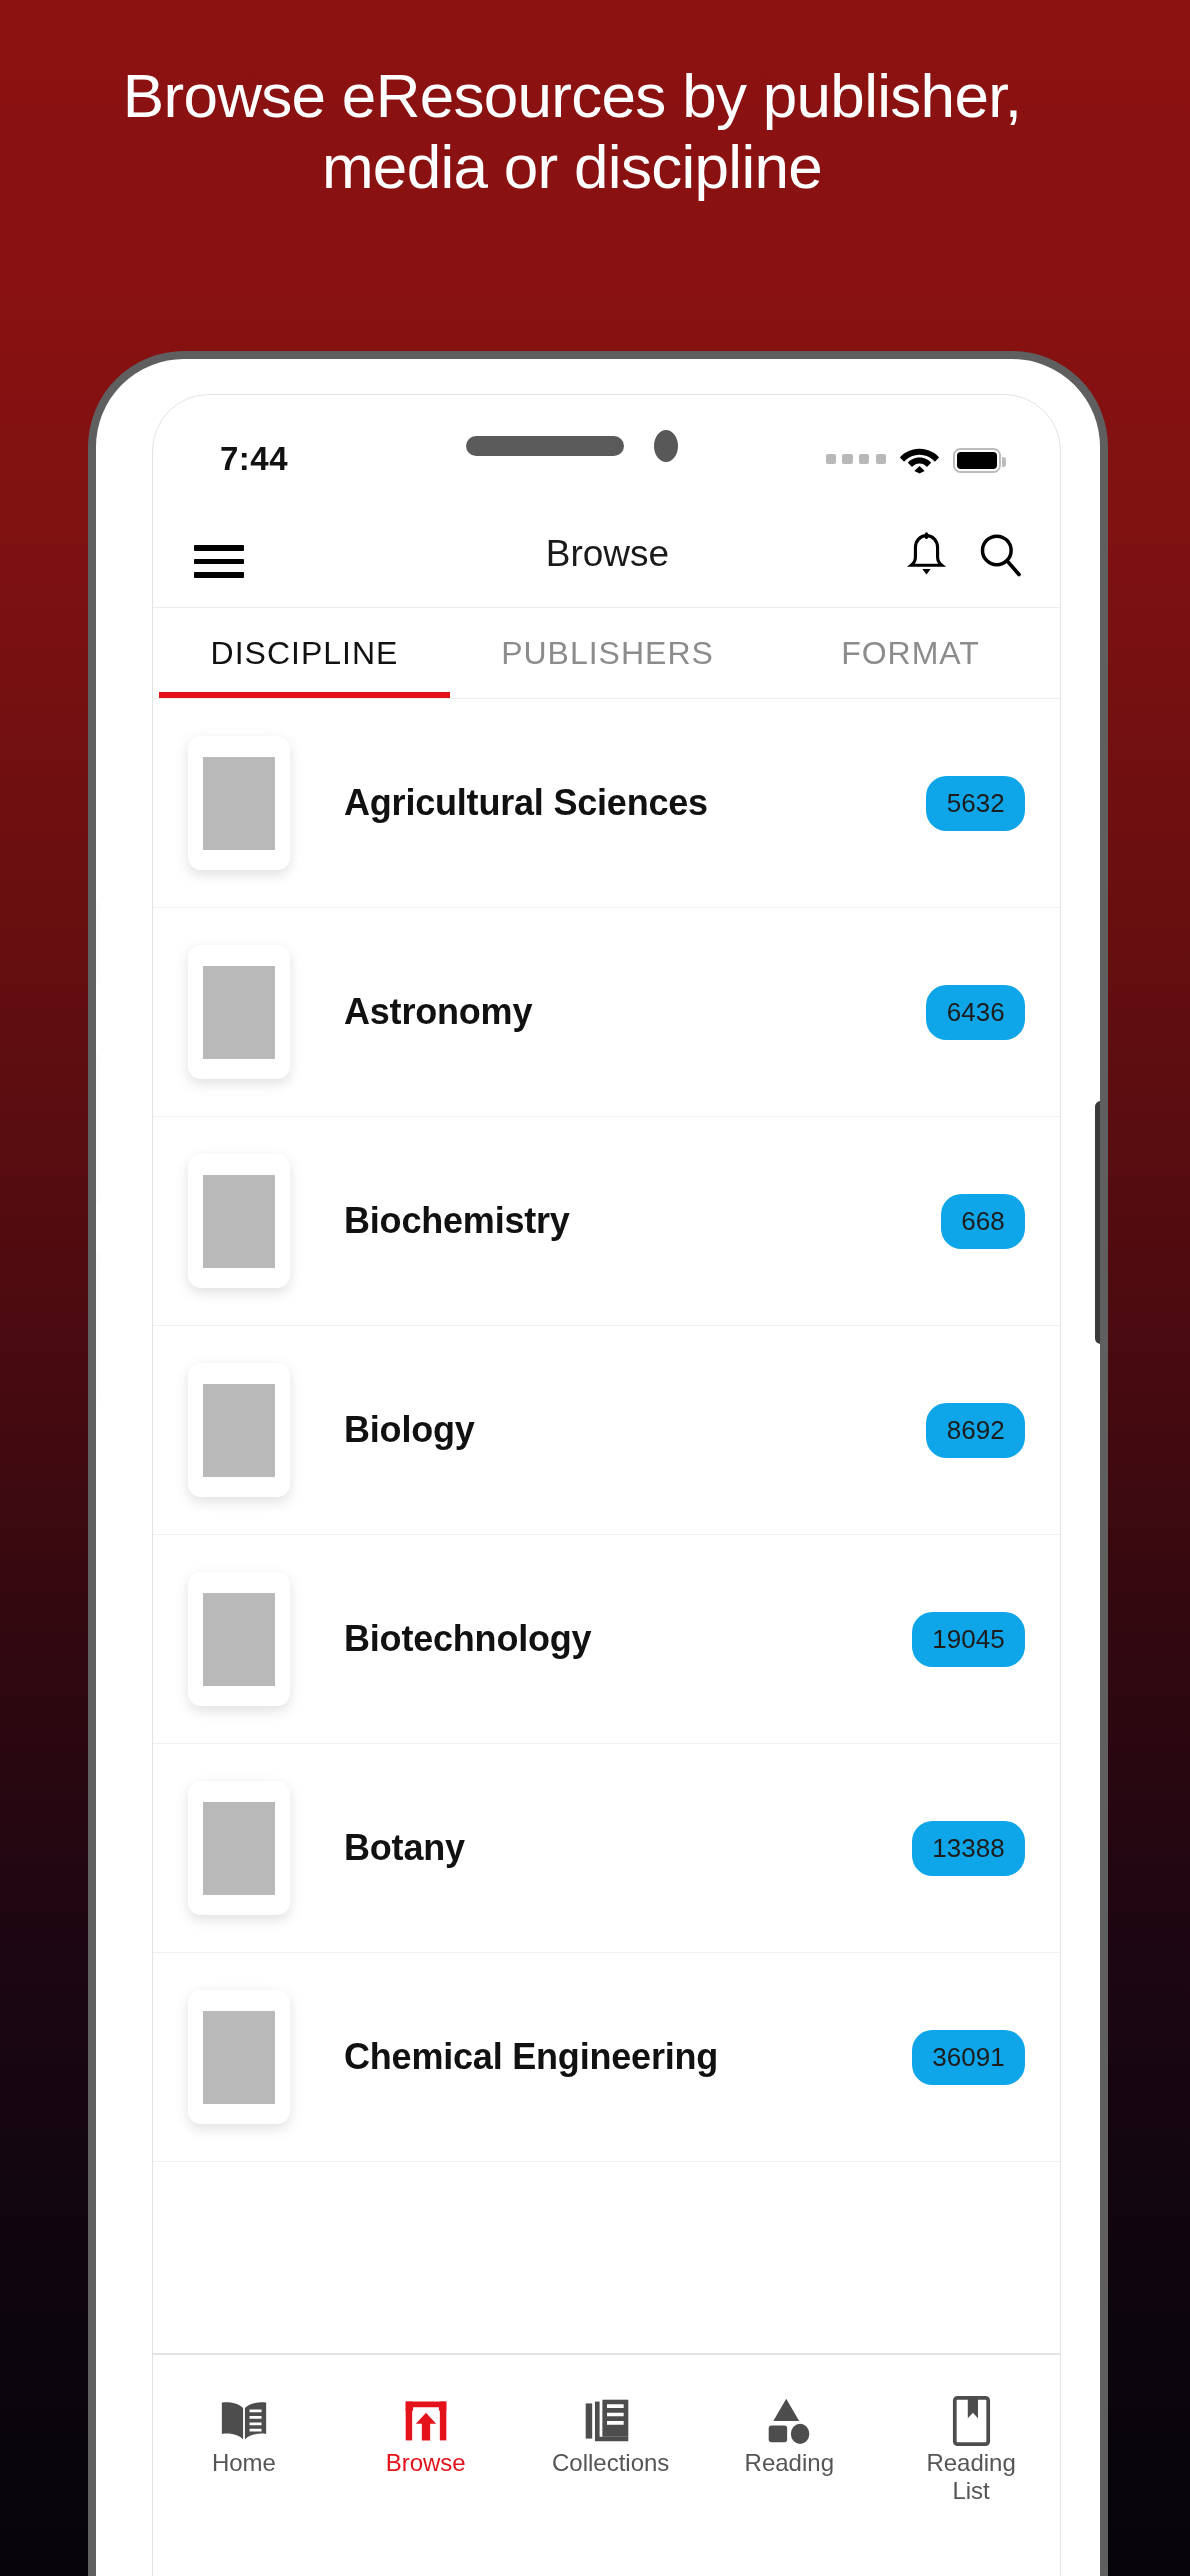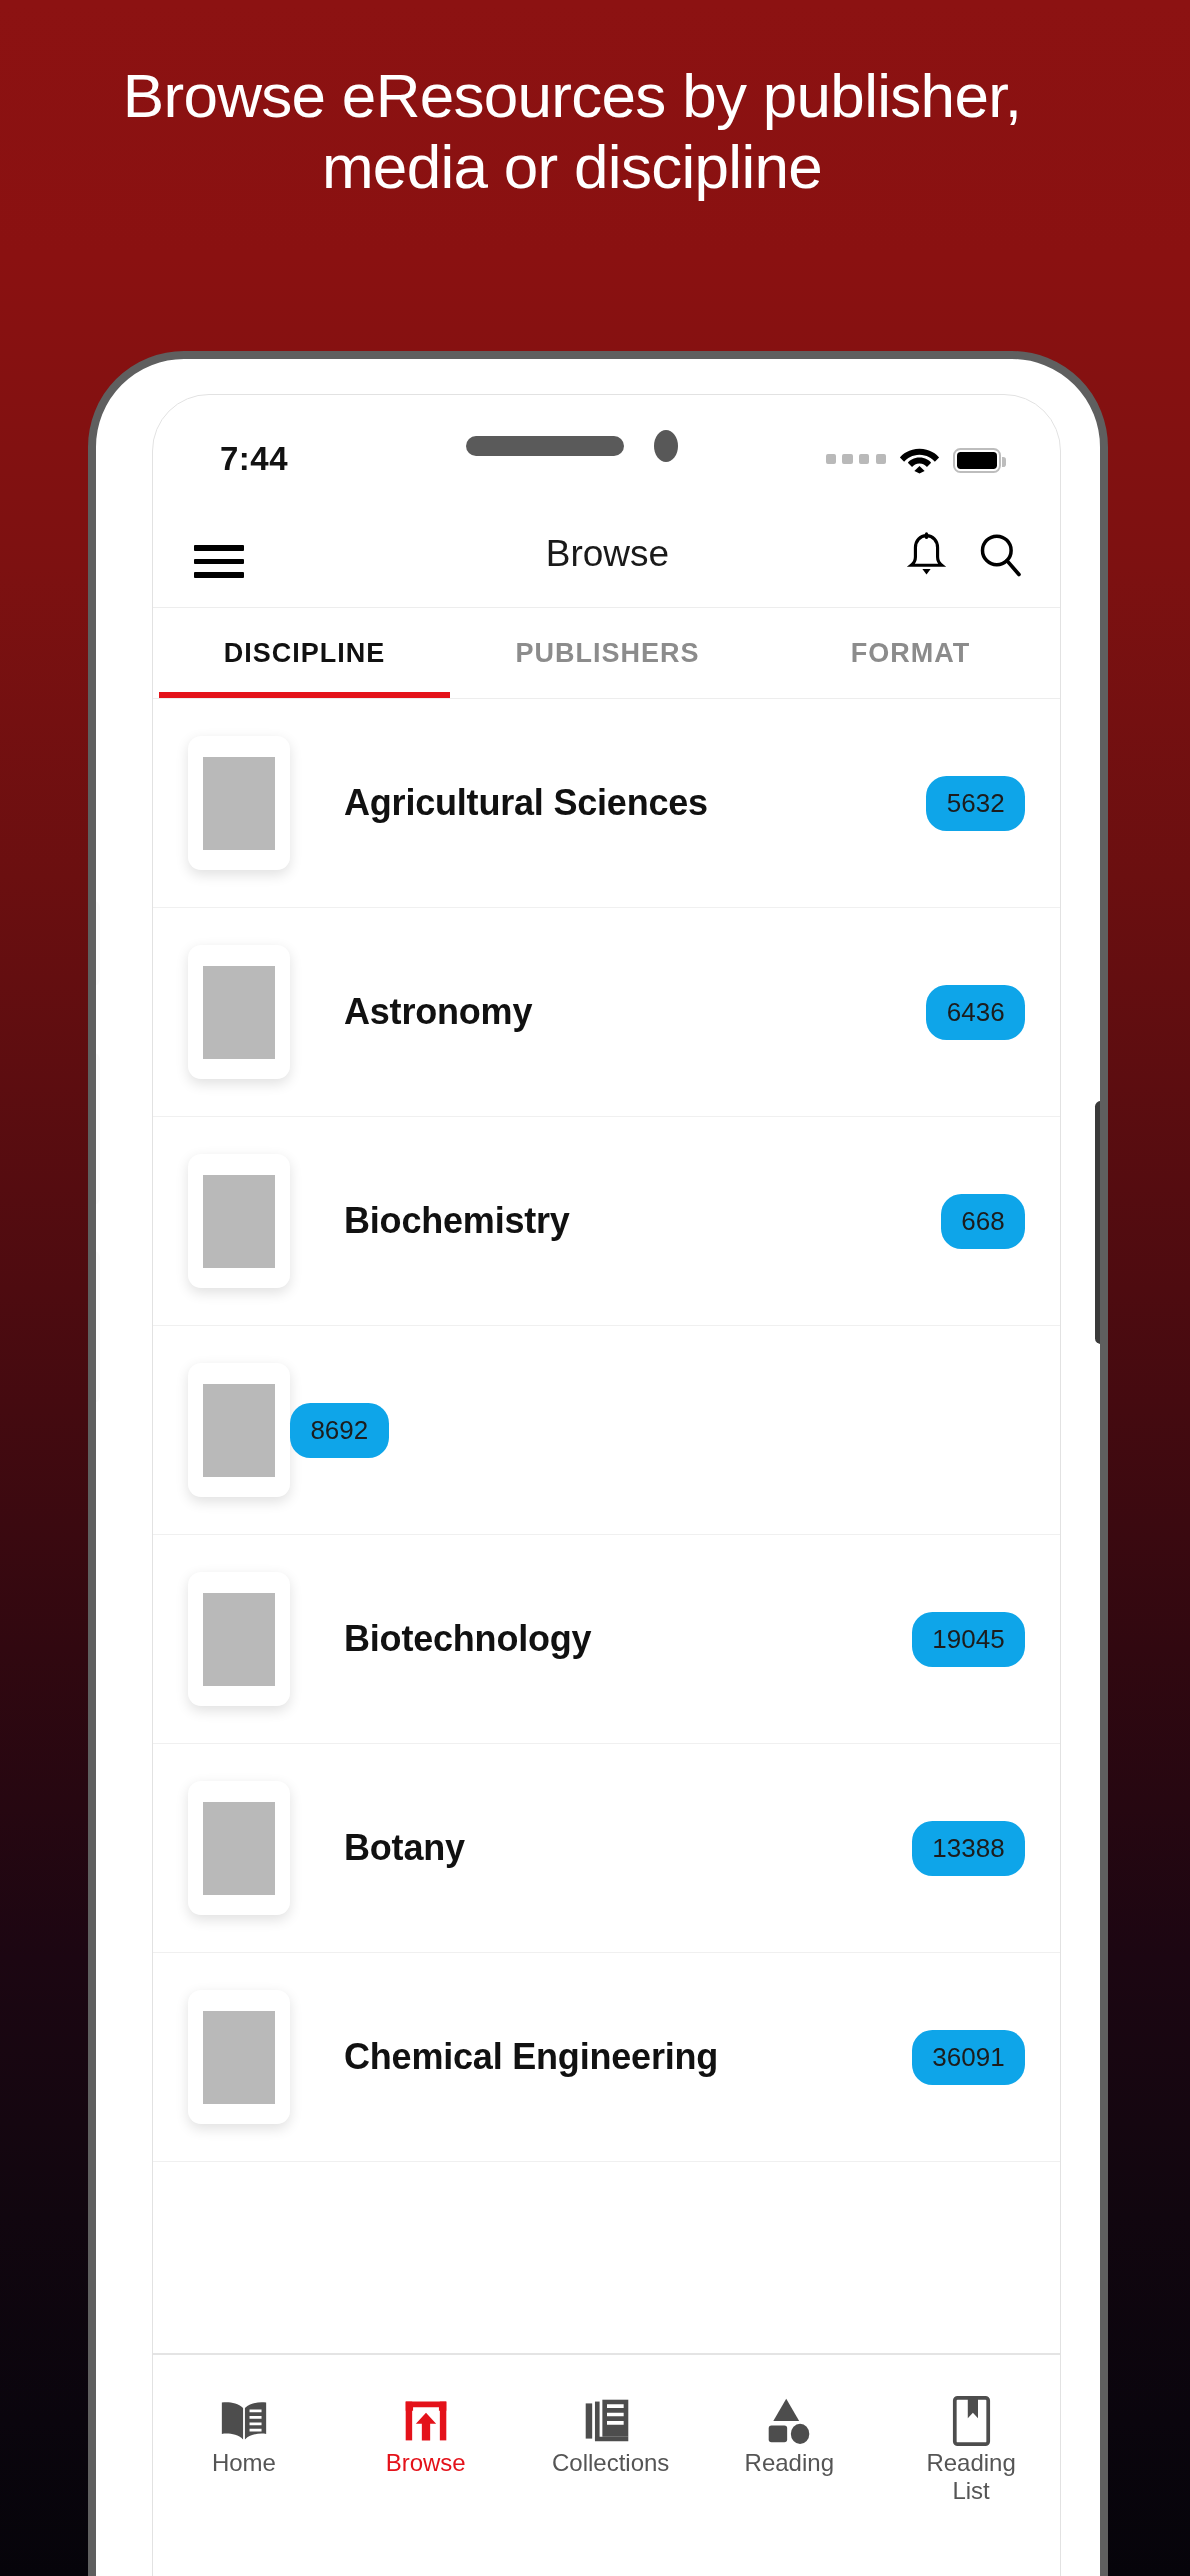--- a/index.html
+++ b/index.html
@@ -117,21 +117,21 @@
     display:flex; align-items:center; gap:30px;
   }
 
   
   .tabs {
     position:absolute; top:213px; left:0; width:909px; height:91px;
     display:flex; border-bottom:0.9px solid #ededed;
   }
   .tab {
     flex:1; display:flex; align-items:center; justify-content:center;
-    font-size:27px; letter-spacing:1px; color:#8c8c8c; font-weight:700;
+    font-size:32px; letter-spacing:1px; color:#8c8c8c; font-weight:400;
     position:relative;
   }
   .tab.active { color:#111; }
   .tab.active::after {
     content:""; position:absolute; left:5.6px; right:5.6px; bottom:0;
     height:6.5px; background:#e4121a;
   }
 
   
   .list {
@@ -265,20 +265,21 @@
           <div class="thumb-card">
               <div class="thumb-img"></div>
             </div>
           <div class="row-label">Biochemistry</div>
           <div class="row-badge">668</div>
         </div>
         <div class="row">
           <div class="thumb-card">
               <div class="thumb-img"></div>
             </div>
+          <div class="row-label">Biology</div>
           <div class="row-badge">8692</div>
         </div>
         <div class="row">
           <div class="thumb-card">
               <div class="thumb-img"></div>
             </div>
           <div class="row-label">Biotechnology</div>
           <div class="row-badge">19045</div>
         </div>
         <div class="row">

